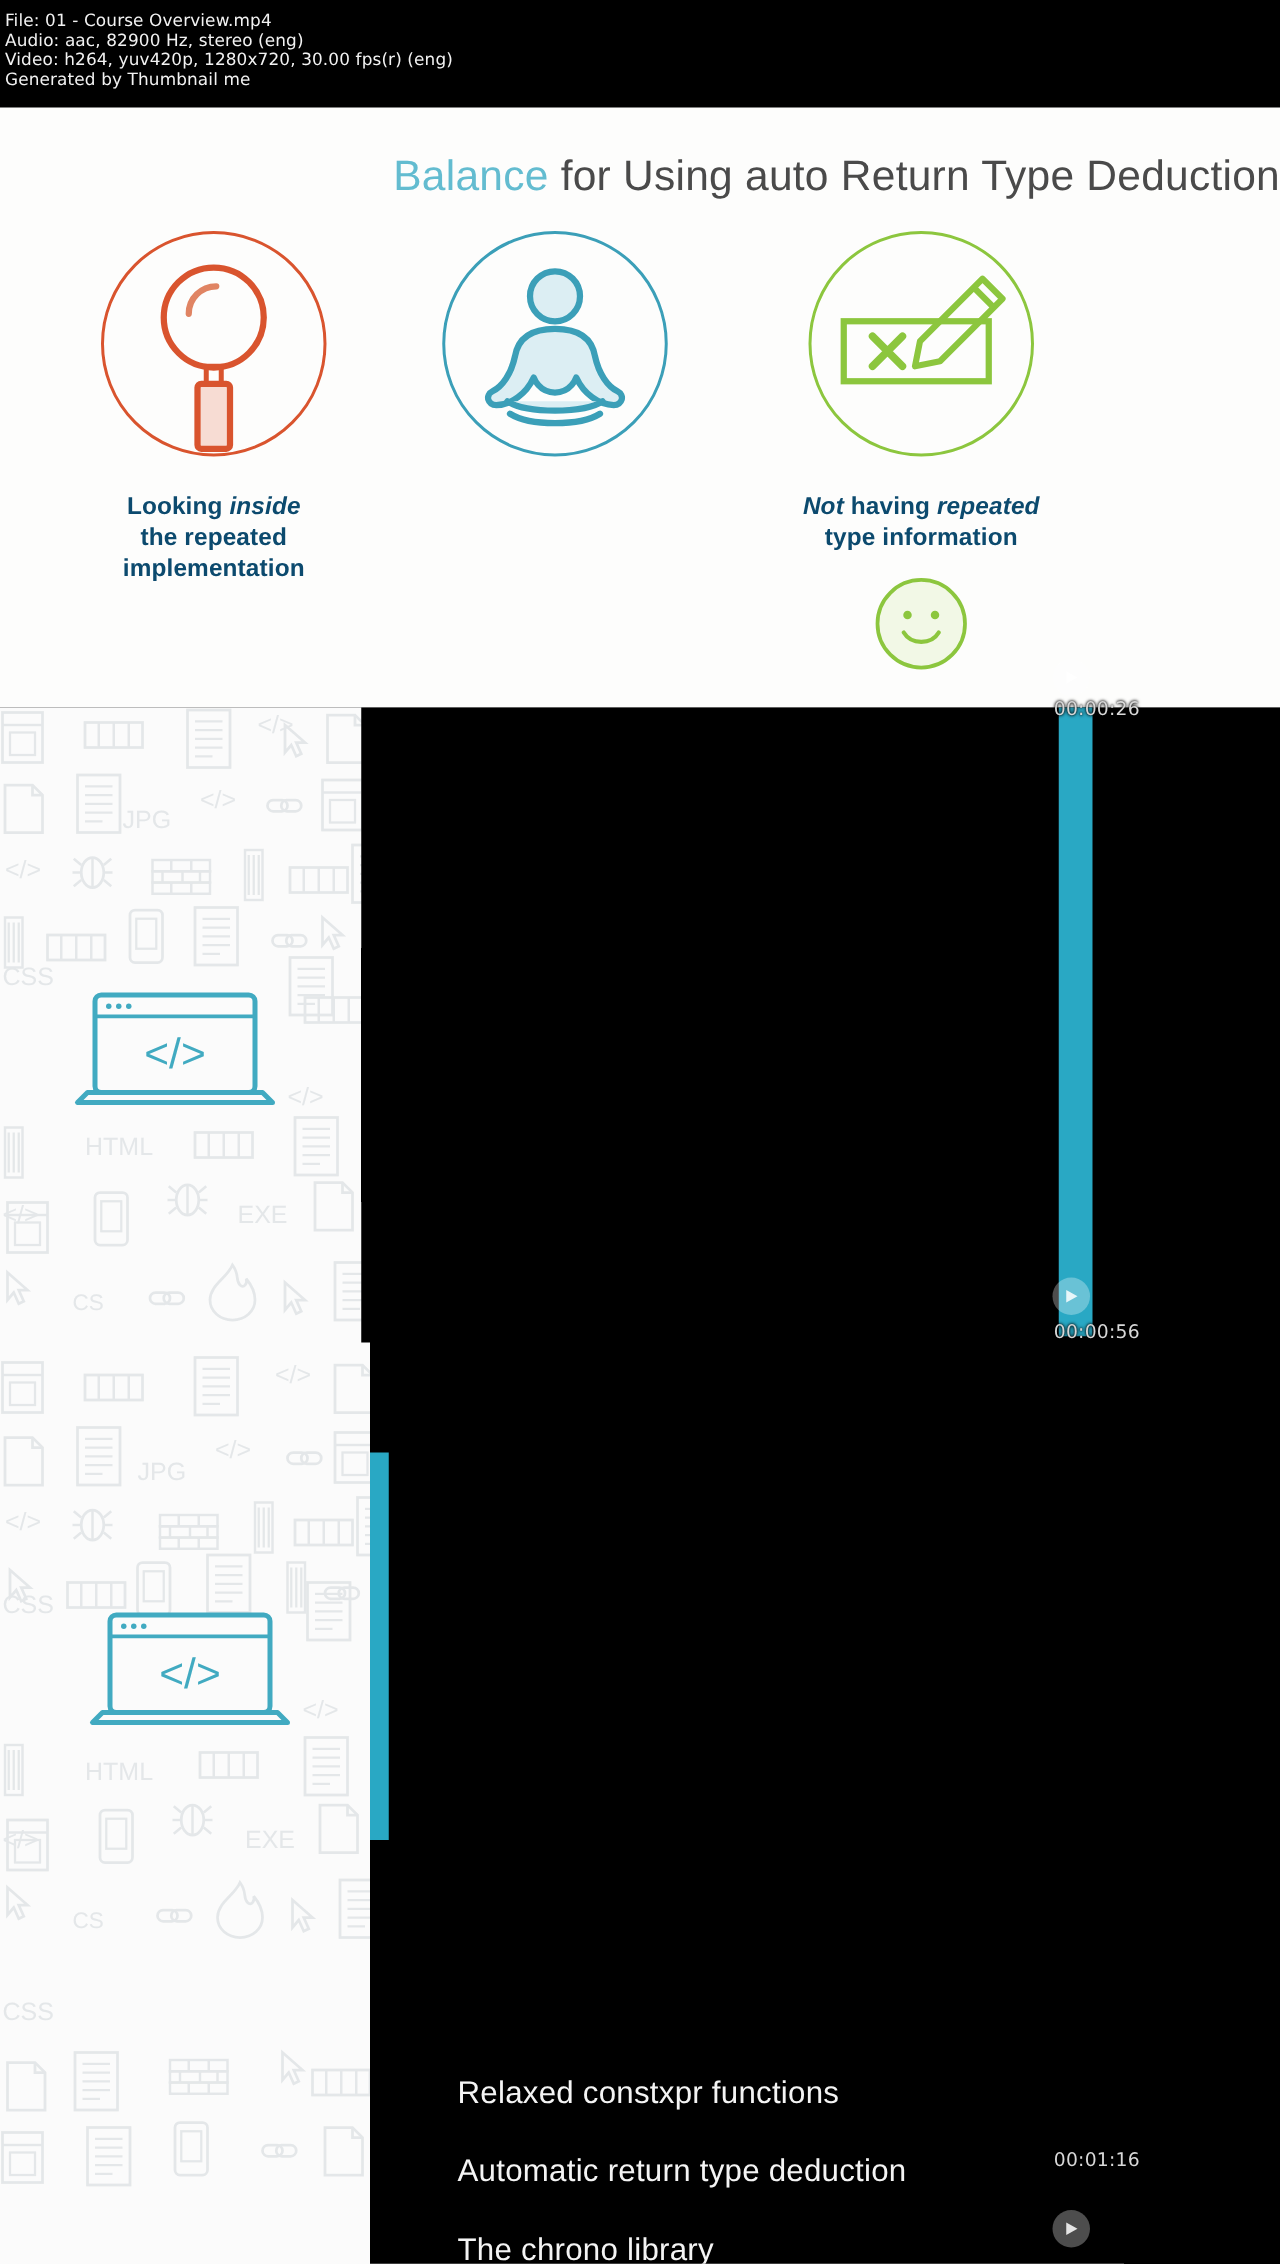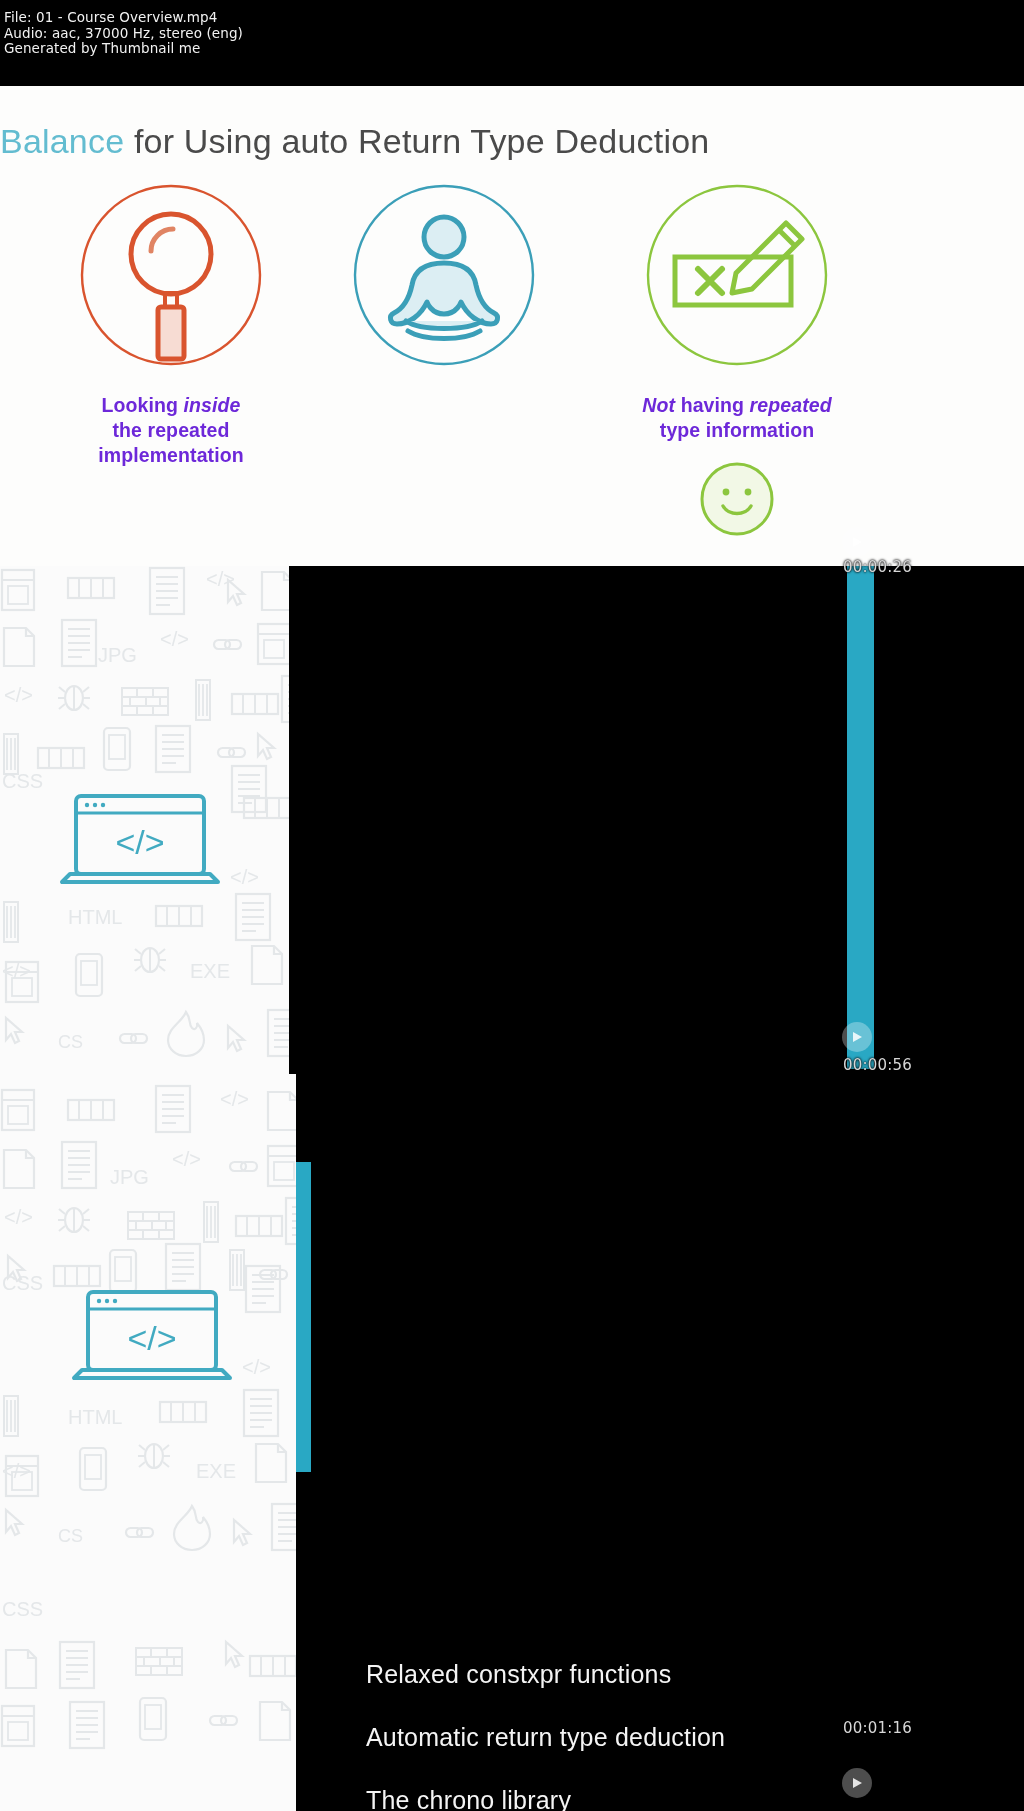--- a/index.html
+++ b/index.html
@@ -25,41 +25,41 @@
   }
 
   
   .slide1 {
     position: absolute; left: 0; top: 86px;
     width: 1024px; height: 480px;
     background: #fdfdfc; overflow: hidden;
   }
   .slide-title {
     position: absolute; left: 0; top: 36px; width: 1024px;
-    text-align: left;
+    text-align: right;
     font-size: 34px; font-weight: 300; color: #4a4a4a;
     letter-spacing: .2px; white-space: nowrap;
   }
   .slide-title .hl { color: #63bcd0; }
 
   .cols { position: absolute; left: 0; top: 95px; width: 1024px; }
   .col {
     position: absolute; top: 0; width: 260px; text-align: center;
   }
   .col.c1 { left: 41px; }
   .col.c2 { left: 314px; }
   .col.c3 { left: 607px; }
 
   .badge { width: 188px; height: 188px; margin: 0 auto; position: relative; }
   .badge svg { display: block; width: 188px; height: 188px; }
 
   .cap {
     margin-top: 24px;
     font-size: 19.5px; line-height: 25px;
-    color: #6d28d9; font-weight: 600;
+    color: #0c4a6e; font-weight: 600;
     letter-spacing: .1px;
   }
   .cap i { font-style: italic; font-weight: 600; }
 
   .smiley { margin: 18px auto 0; width: 76px; height: 76px; }
   .smiley svg { display:block; width:76px; height:76px; }
 
   
   .wall {
     position: absolute; left: 0; top: 566px;
@@ -106,21 +106,22 @@
   .ts.s2 { left: 843px; top: 1056px; }
   .ts.s3 { left: 843px; top: 1719px; }
 </style>
 </head>
 <body>
 
 <div id="root">
 
   <div class="meta">
     <div>File: 01 - Course Overview.mp4</div>
-    <div>Audio: aac, 37000 Hz, stereo (eng)</div>
+    <div>Audio: aac, 82900 Hz, stereo (eng)</div>
+    <div>Video: h264, yuv420p, 1280x720, 30.00 fps(r) (eng)</div>
     <div>Generated by Thumbnail me</div>
   </div>
 
   <div class="slide1">
 
     <div class="slide-title">
       <span class="hl">Balance</span><span> for Using auto Return Type Deduction</span>
     </div>
 
     <div class="cols">

